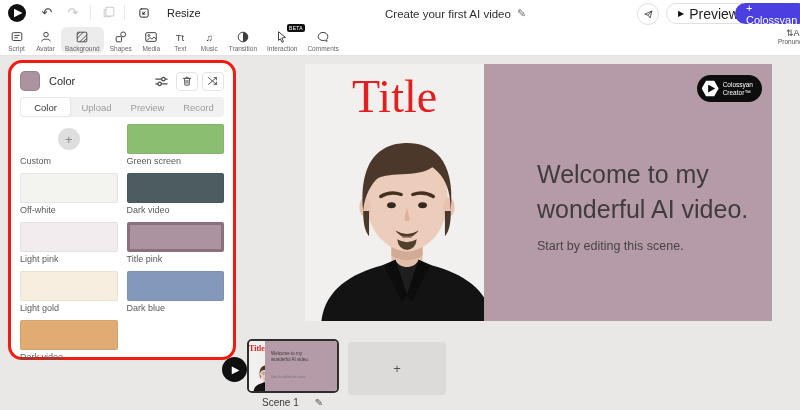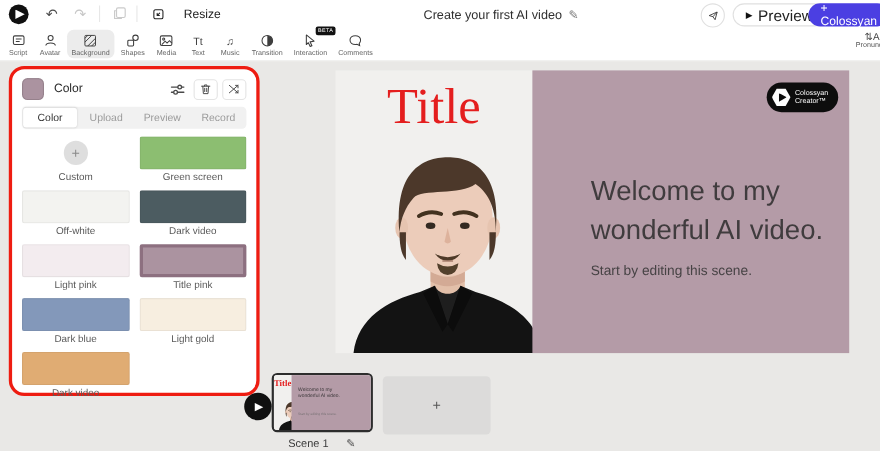--- a/index.html
+++ b/index.html
@@ -46,21 +46,21 @@
   .ptab { flex:1; display:flex; align-items:center; justify-content:center; font-size:9.5px; color:#9b9b9b; cursor:pointer; border-radius:3px; margin:1px; }
   .ptab.active { background:#fff; color:#333; box-shadow:0 0 2px rgba(0,0,0,.15); }
   #swatch-grid { display:grid; grid-template-columns:1fr 1fr; column-gap:9px; row-gap:7px; margin-top:7px; }
   .cell { cursor:pointer; }
   .sw { height:30px; border-radius:2px; border:1px solid rgba(0,0,0,.05); background:#fff; }
   .sw.sel { border:3px solid #8d7080; }
   .sw.custom { border:none; display:flex; align-items:flex-start; justify-content:center; }
   .sw .plus { display:none; }
   .sw.custom .plus { display:flex; width:22px; height:22px; border-radius:50%; background:#dedede; color:#8a8a8a; font-size:13px; align-items:center; justify-content:center; margin-top:4px; }
   .sw.custom .plus::after { content:"+"; }
-  .cell .lb { font-size:9px; color:#5a5a5a; text-align:center; margin-top:3px; line-height:1; }
+  .cell .lb { font-size:9px; color:#5a5a5a; text-align:left; margin-top:3px; line-height:1; }
 
   
   #canvas { position:absolute; left:305px; top:64px; width:467px; height:257px; display:flex; cursor:default; }
   #cv-left { width:202px; height:100%; background:#f1f0ee; position:relative; }
   #cv-title { font-family:"Liberation Serif",serif; font-size:46px; color:#e41e1e; text-align:center; padding-top:8px; line-height:1.1; cursor:pointer; }
   #cv-avatar { position:absolute; left:4px; bottom:0; cursor:pointer; }
   #cv-right { flex:1; height:100%; position:relative; padding:93px 0 0 53px; }
   #cv-head { font-size:25px; color:#403c3e; width:235px; line-height:1.38; cursor:pointer; }
   #cv-sub { font-size:12.5px; color:#474345; margin-top:13px; cursor:pointer; }
   #cv-badge { position:absolute; top:11px; right:10px; height:27px; background:#0d0d0d; border-radius:14px; display:flex; align-items:center; gap:4px; padding:0 9px 0 5px; }
@@ -372,31 +372,31 @@
 
       <div class="cell">
         <div class="sw sel" style="background: rgb(171, 147, 160);">
           
         </div>
         <div class="lb">Title pink</div>
       </div>
 
 
       <div class="cell">
+        <div class="sw" style="background: rgb(247, 238, 224);">
+          
+        </div>
+        <div class="lb">Light gold</div>
+      </div>
+
+      <div class="cell">
         <div class="sw" style="background: rgb(131, 152, 186);">
           
         </div>
         <div class="lb">Dark blue</div>
-      </div>
-
-      <div class="cell">
-        <div class="sw" style="background: rgb(247, 238, 224);">
-          
-        </div>
-        <div class="lb">Light gold</div>
       </div>
 
       <div class="cell">
         <div class="sw" style="background: rgb(224, 172, 115);">
           
         </div>
         <div class="lb">Dark video</div>
       </div>
 
   </div>

